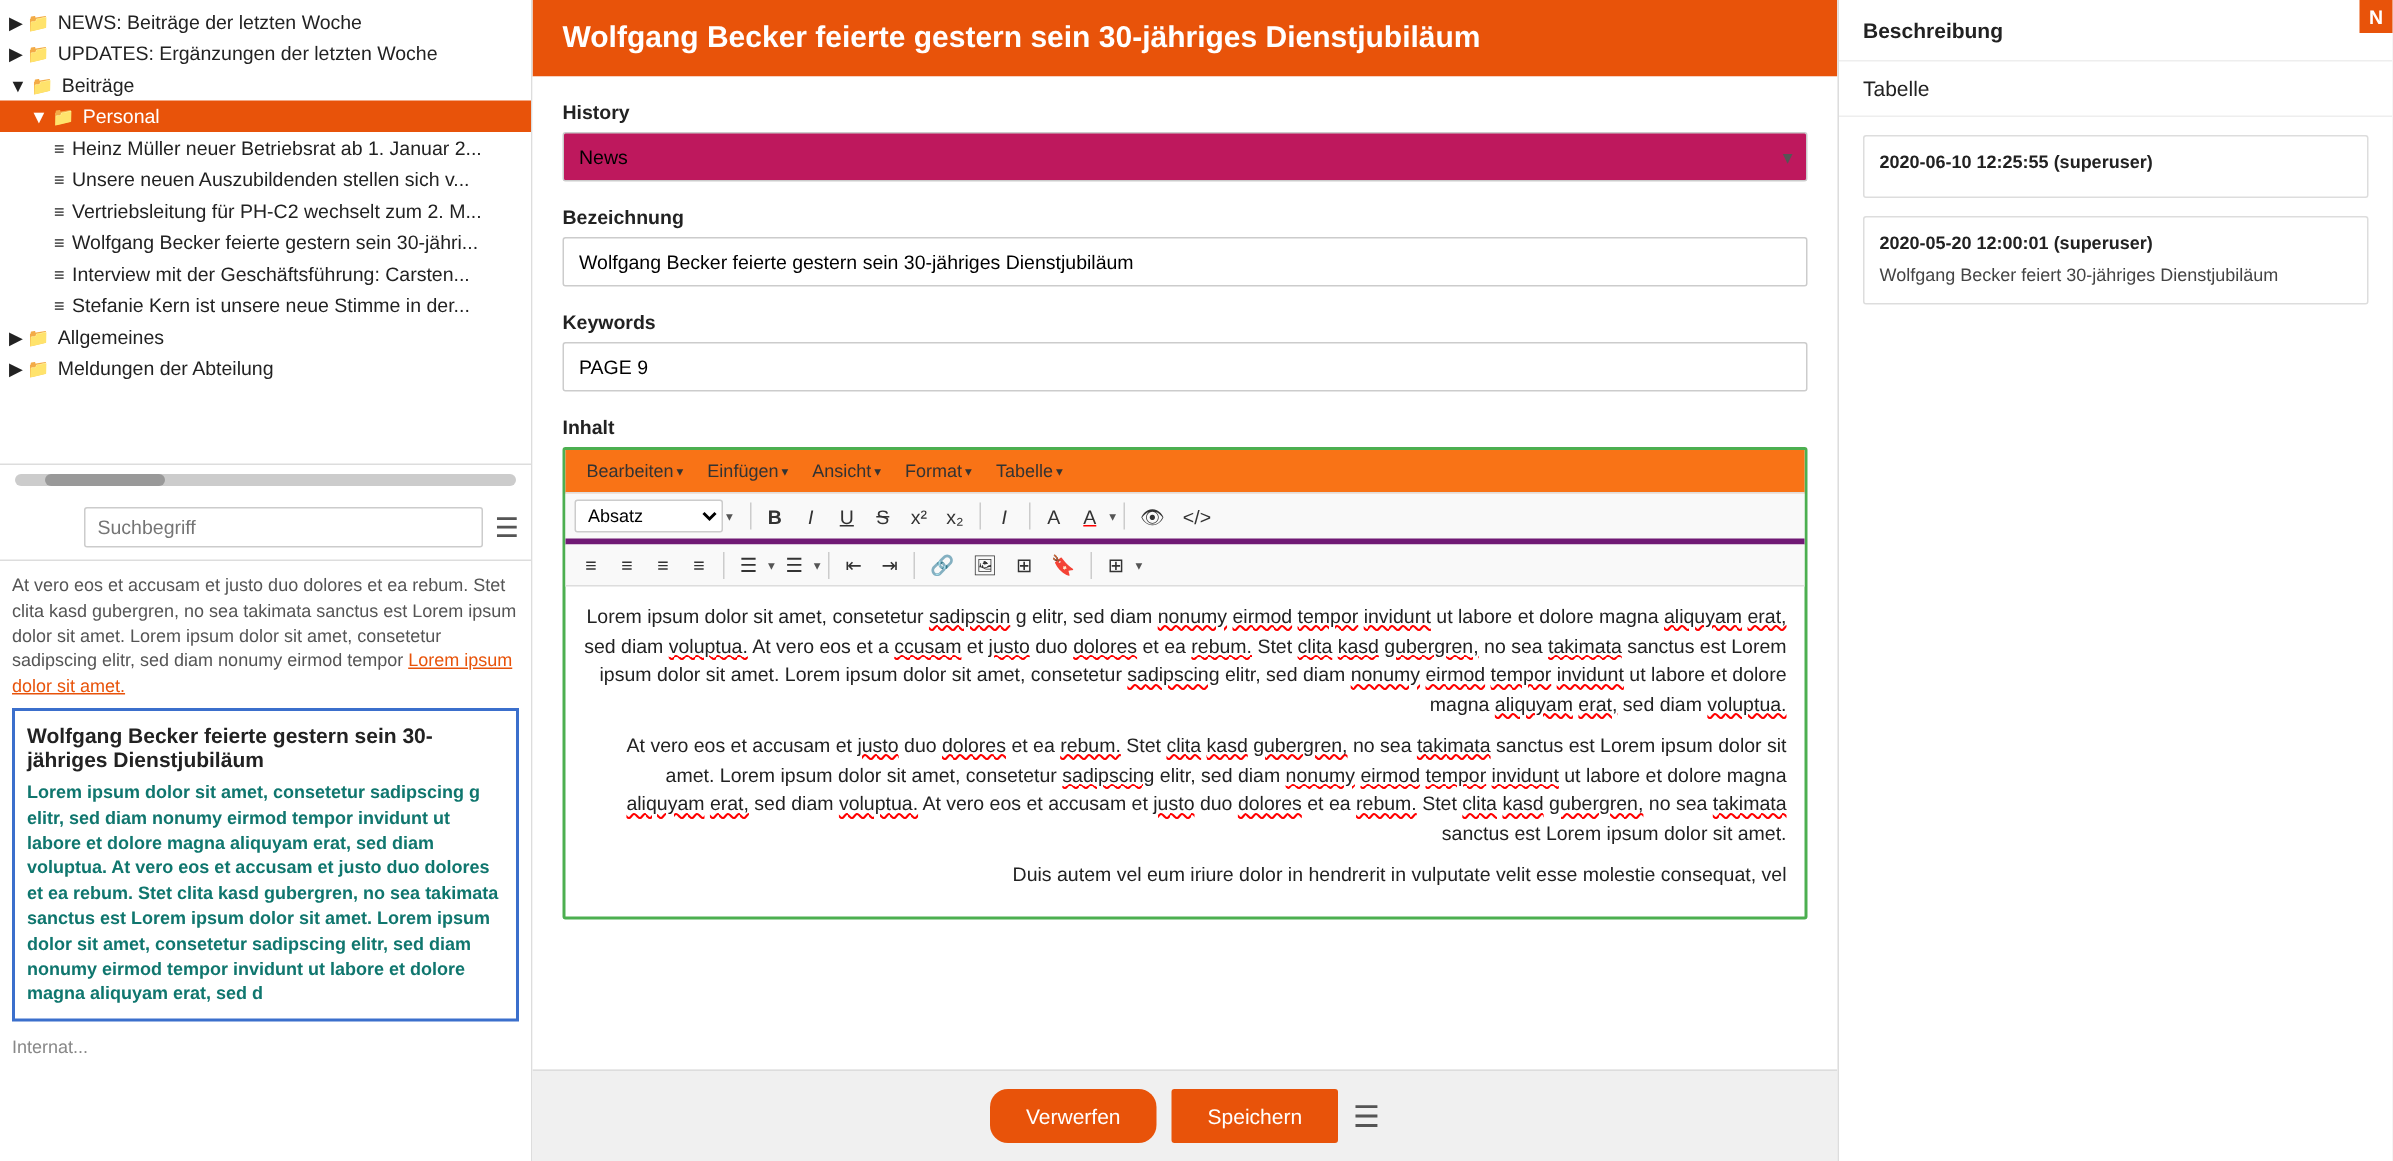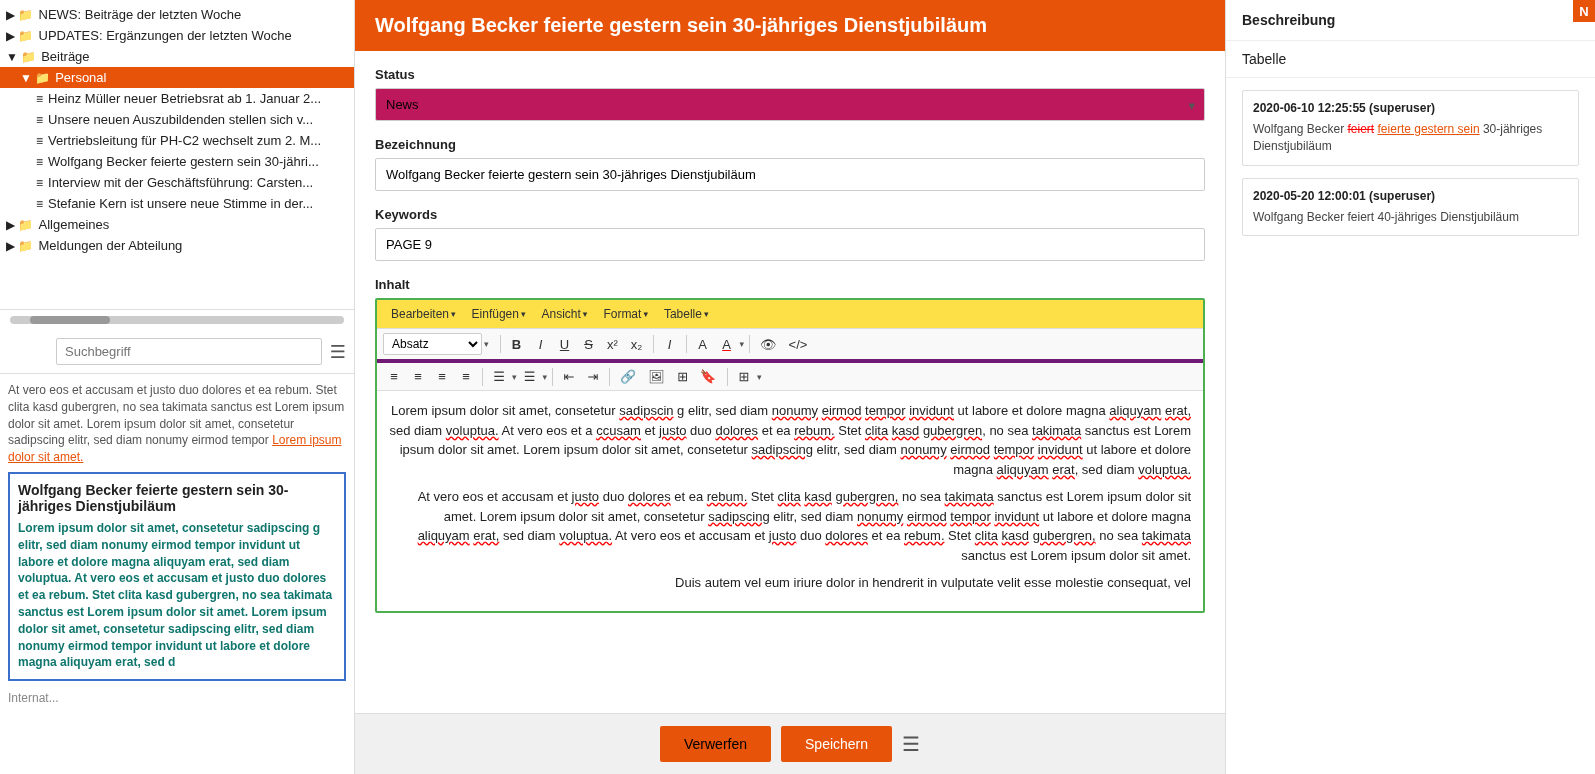--- a/index.html
+++ b/index.html
@@ -175,21 +175,21 @@
     .editor-wrapper {
       border: 2px solid #4caf50;
       border-radius: 2px;
     }
     .editor-menubar {
       display: flex;
       align-items: center;
       gap: 0;
       padding: 4px 6px;
       border-bottom: 1px solid #ddd;
-      background: #fde047;
+      background: #f97316;
       flex-wrap: wrap;
     }
     .editor-menu-item {
       padding: 3px 8px;
       font-size: 12px;
       cursor: pointer;
       color: #333;
       display: flex;
       align-items: center;
       gap: 2px;
@@ -256,26 +256,26 @@
       display: flex;
       align-items: center;
       justify-content: center;
       gap: 10px;
       padding: 12px 20px;
       background: #f0f0f0;
       border-top: 1px solid #ddd;
     }
     .btn-discard {
       background: #e8530a;
-      color: #000000;
+      color: #ffffff;
       border: none;
       padding: 10px 24px;
       font-size: 14px;
       cursor: pointer;
-      border-radius: 2px;
+      border-radius: 12px;
     }
     .btn-save {
       background: #e8530a;
       color: #fff;
       border: none;
       padding: 10px 24px;
       font-size: 14px;
       cursor: pointer;
       border-radius: 2px;
     }
@@ -391,21 +391,21 @@
     <div style="font-size:12px;color:#888;margin-top:8px;">Internat...</div>
   </div>
 </div>
 
 <div class="main-content">
   <div class="article-header">Wolfgang Becker feierte gestern sein 30-jähriges Dienstjubiläum</div>
 
   <div class="article-form">
 
     <div class="form-group">
-      <label class="form-label">Status</label>
+      <label class="form-label">History</label>
       <div class="form-select-wrapper">
         <select>
           <option>News</option>
           <option>Entwurf</option>
           <option>Archiv</option>
         </select>
         <span class="chevron">▾</span>
       </div>
     </div>
 
@@ -498,24 +498,21 @@
 <div class="right-panel">
   <div class="right-panel-header">
     <span>Beschreibung</span>
   </div>
   <div class="right-panel-section">
     <span>Tabelle</span>
   </div>
   <div class="right-panel-body">
     <div class="history-entry">
       <div class="history-meta">2020-06-10 12:25:55 (superuser)</div>
-      <div class="history-text">
-        Wolfgang Becker <span class="del">feiert</span> <span class="ins">feierte gestern sein</span> 30-jähriges Dienstjubiläum
-      </div>
     </div>
     <div class="history-entry">
       <div class="history-meta">2020-05-20 12:00:01 (superuser)</div>
-      <div class="history-text">Wolfgang Becker feiert 40-jähriges Dienstjubiläum</div>
+      <div class="history-text">Wolfgang Becker feiert 30-jähriges Dienstjubiläum</div>
     </div>
   </div>
 </div>
 
 <div class="n-badge">N</div>
 
 </body></html>

